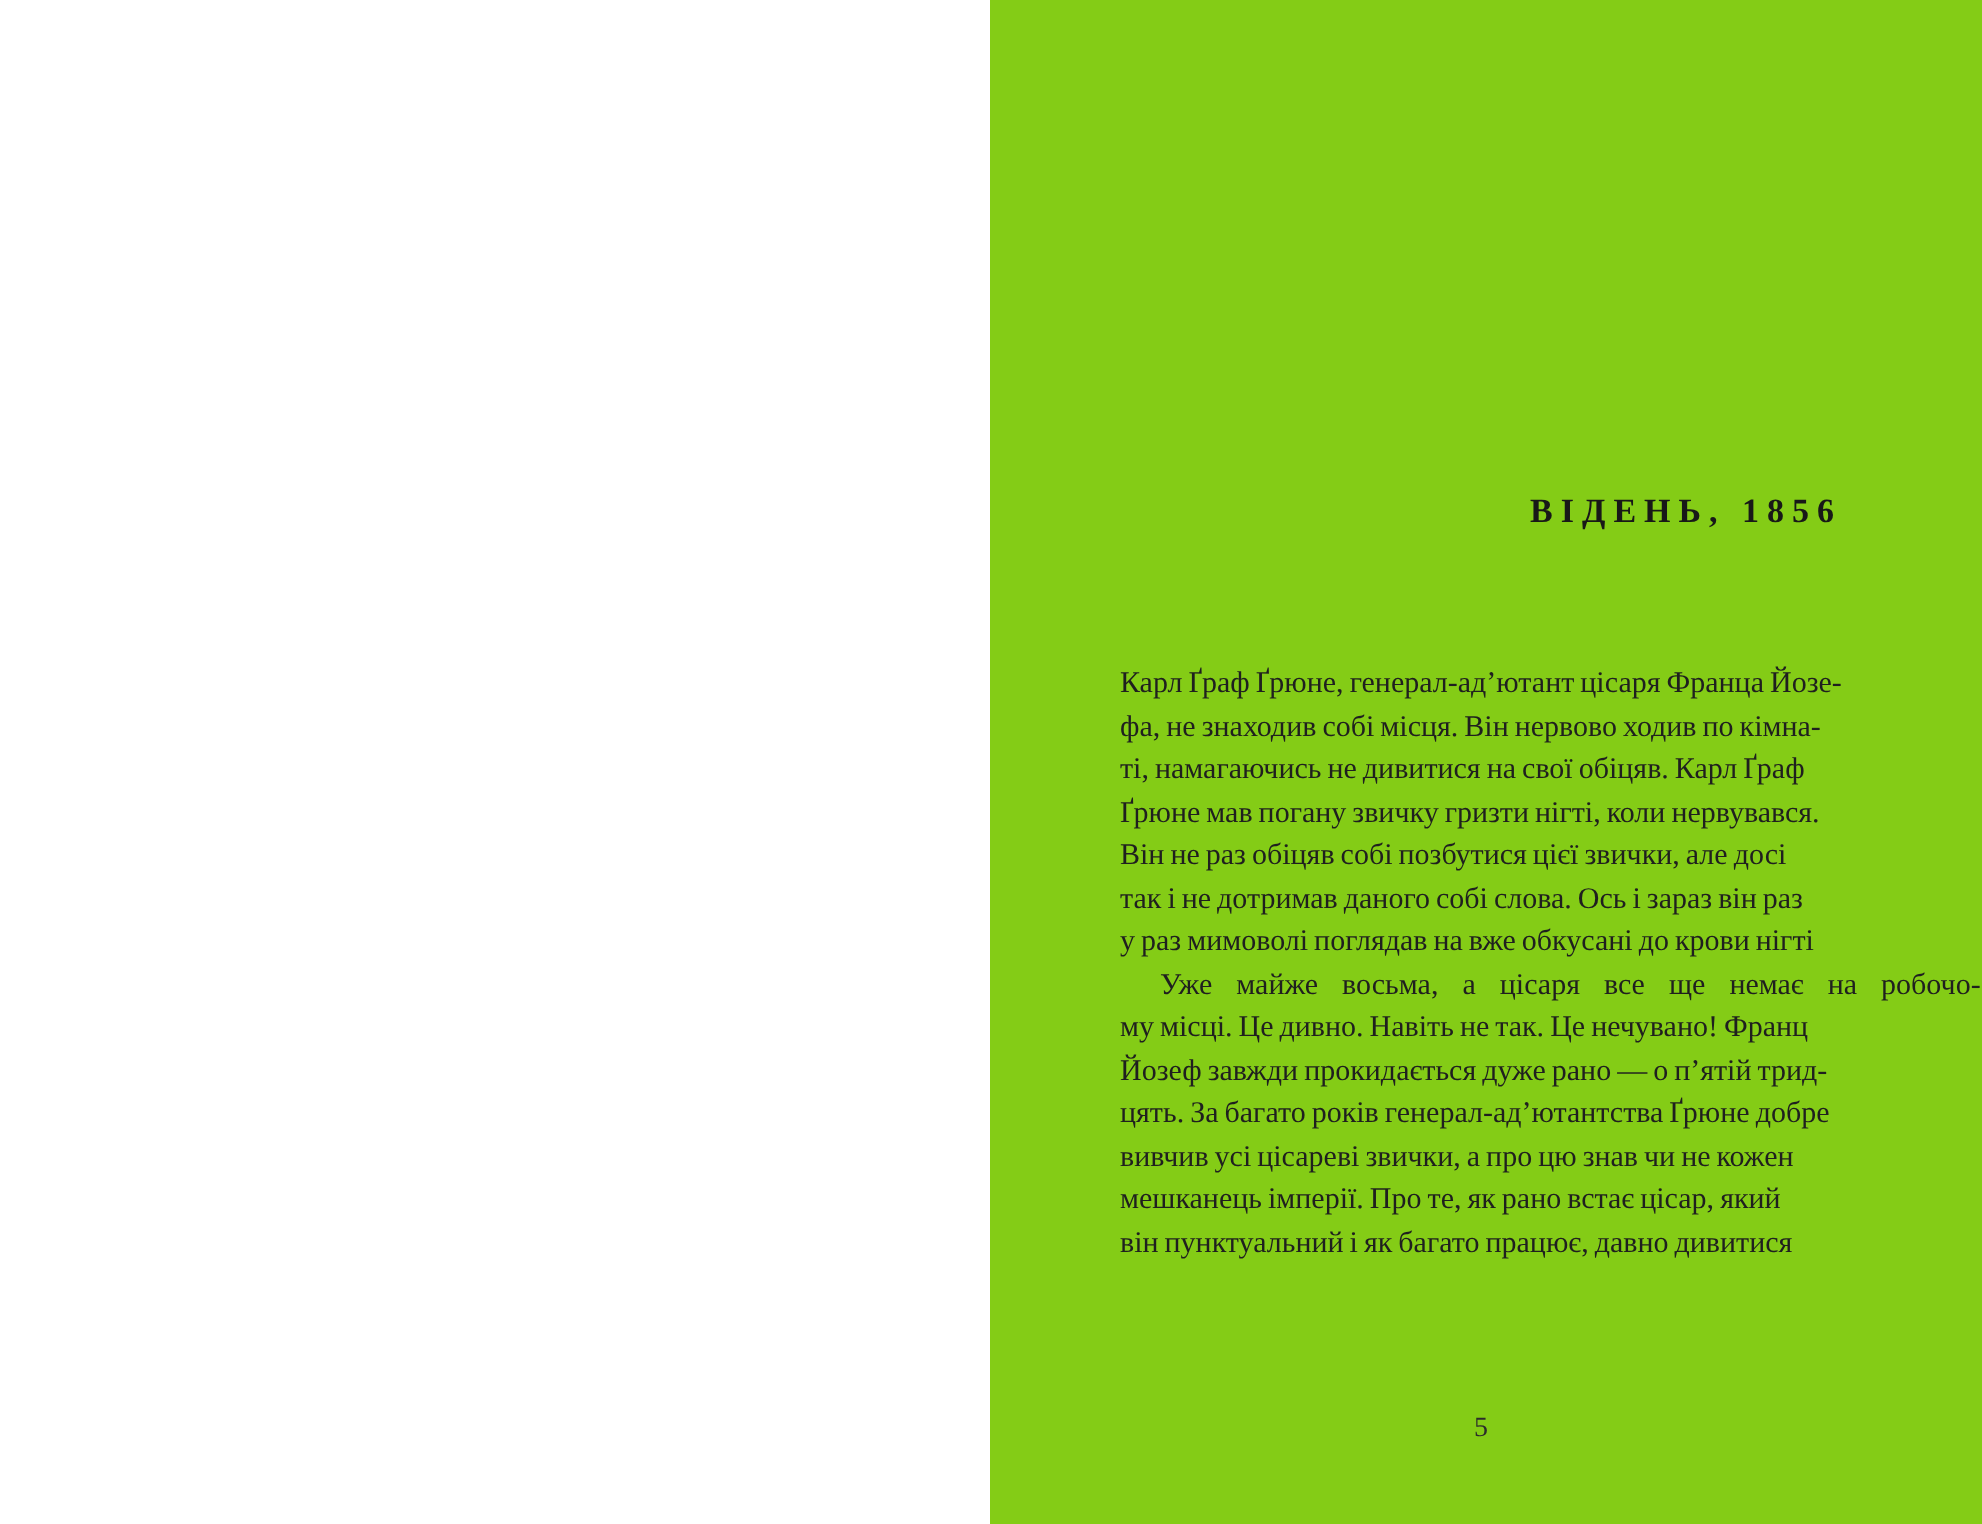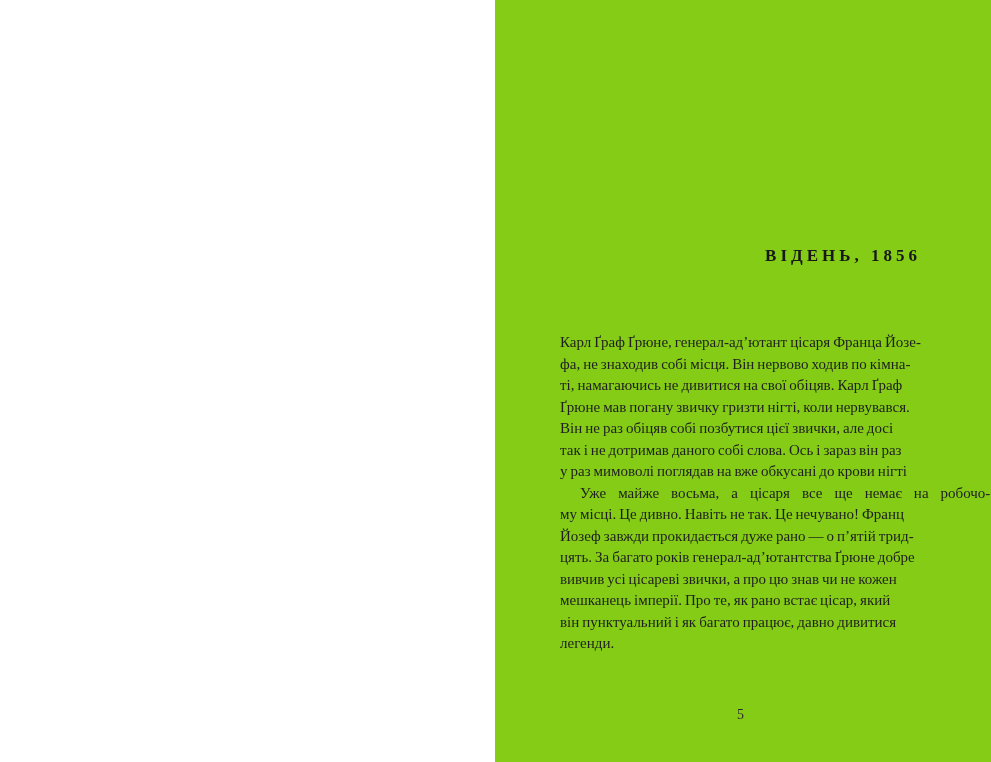--- a/index.html
+++ b/index.html
@@ -208,18 +208,17 @@
         <div class="line">
           <span>він</span>
           <span>пунктуальний</span>
           <span>і</span>
           <span>як</span>
           <span>багато</span>
           <span>працює,</span>
           <span>давно</span>
           <span>дивитися</span>
         </div>
-        <div class="line plain">легенди.</div>
       </div>
   </div>
 
   <div class="page-number">5</div>
 </div>
 
 </body></html>

